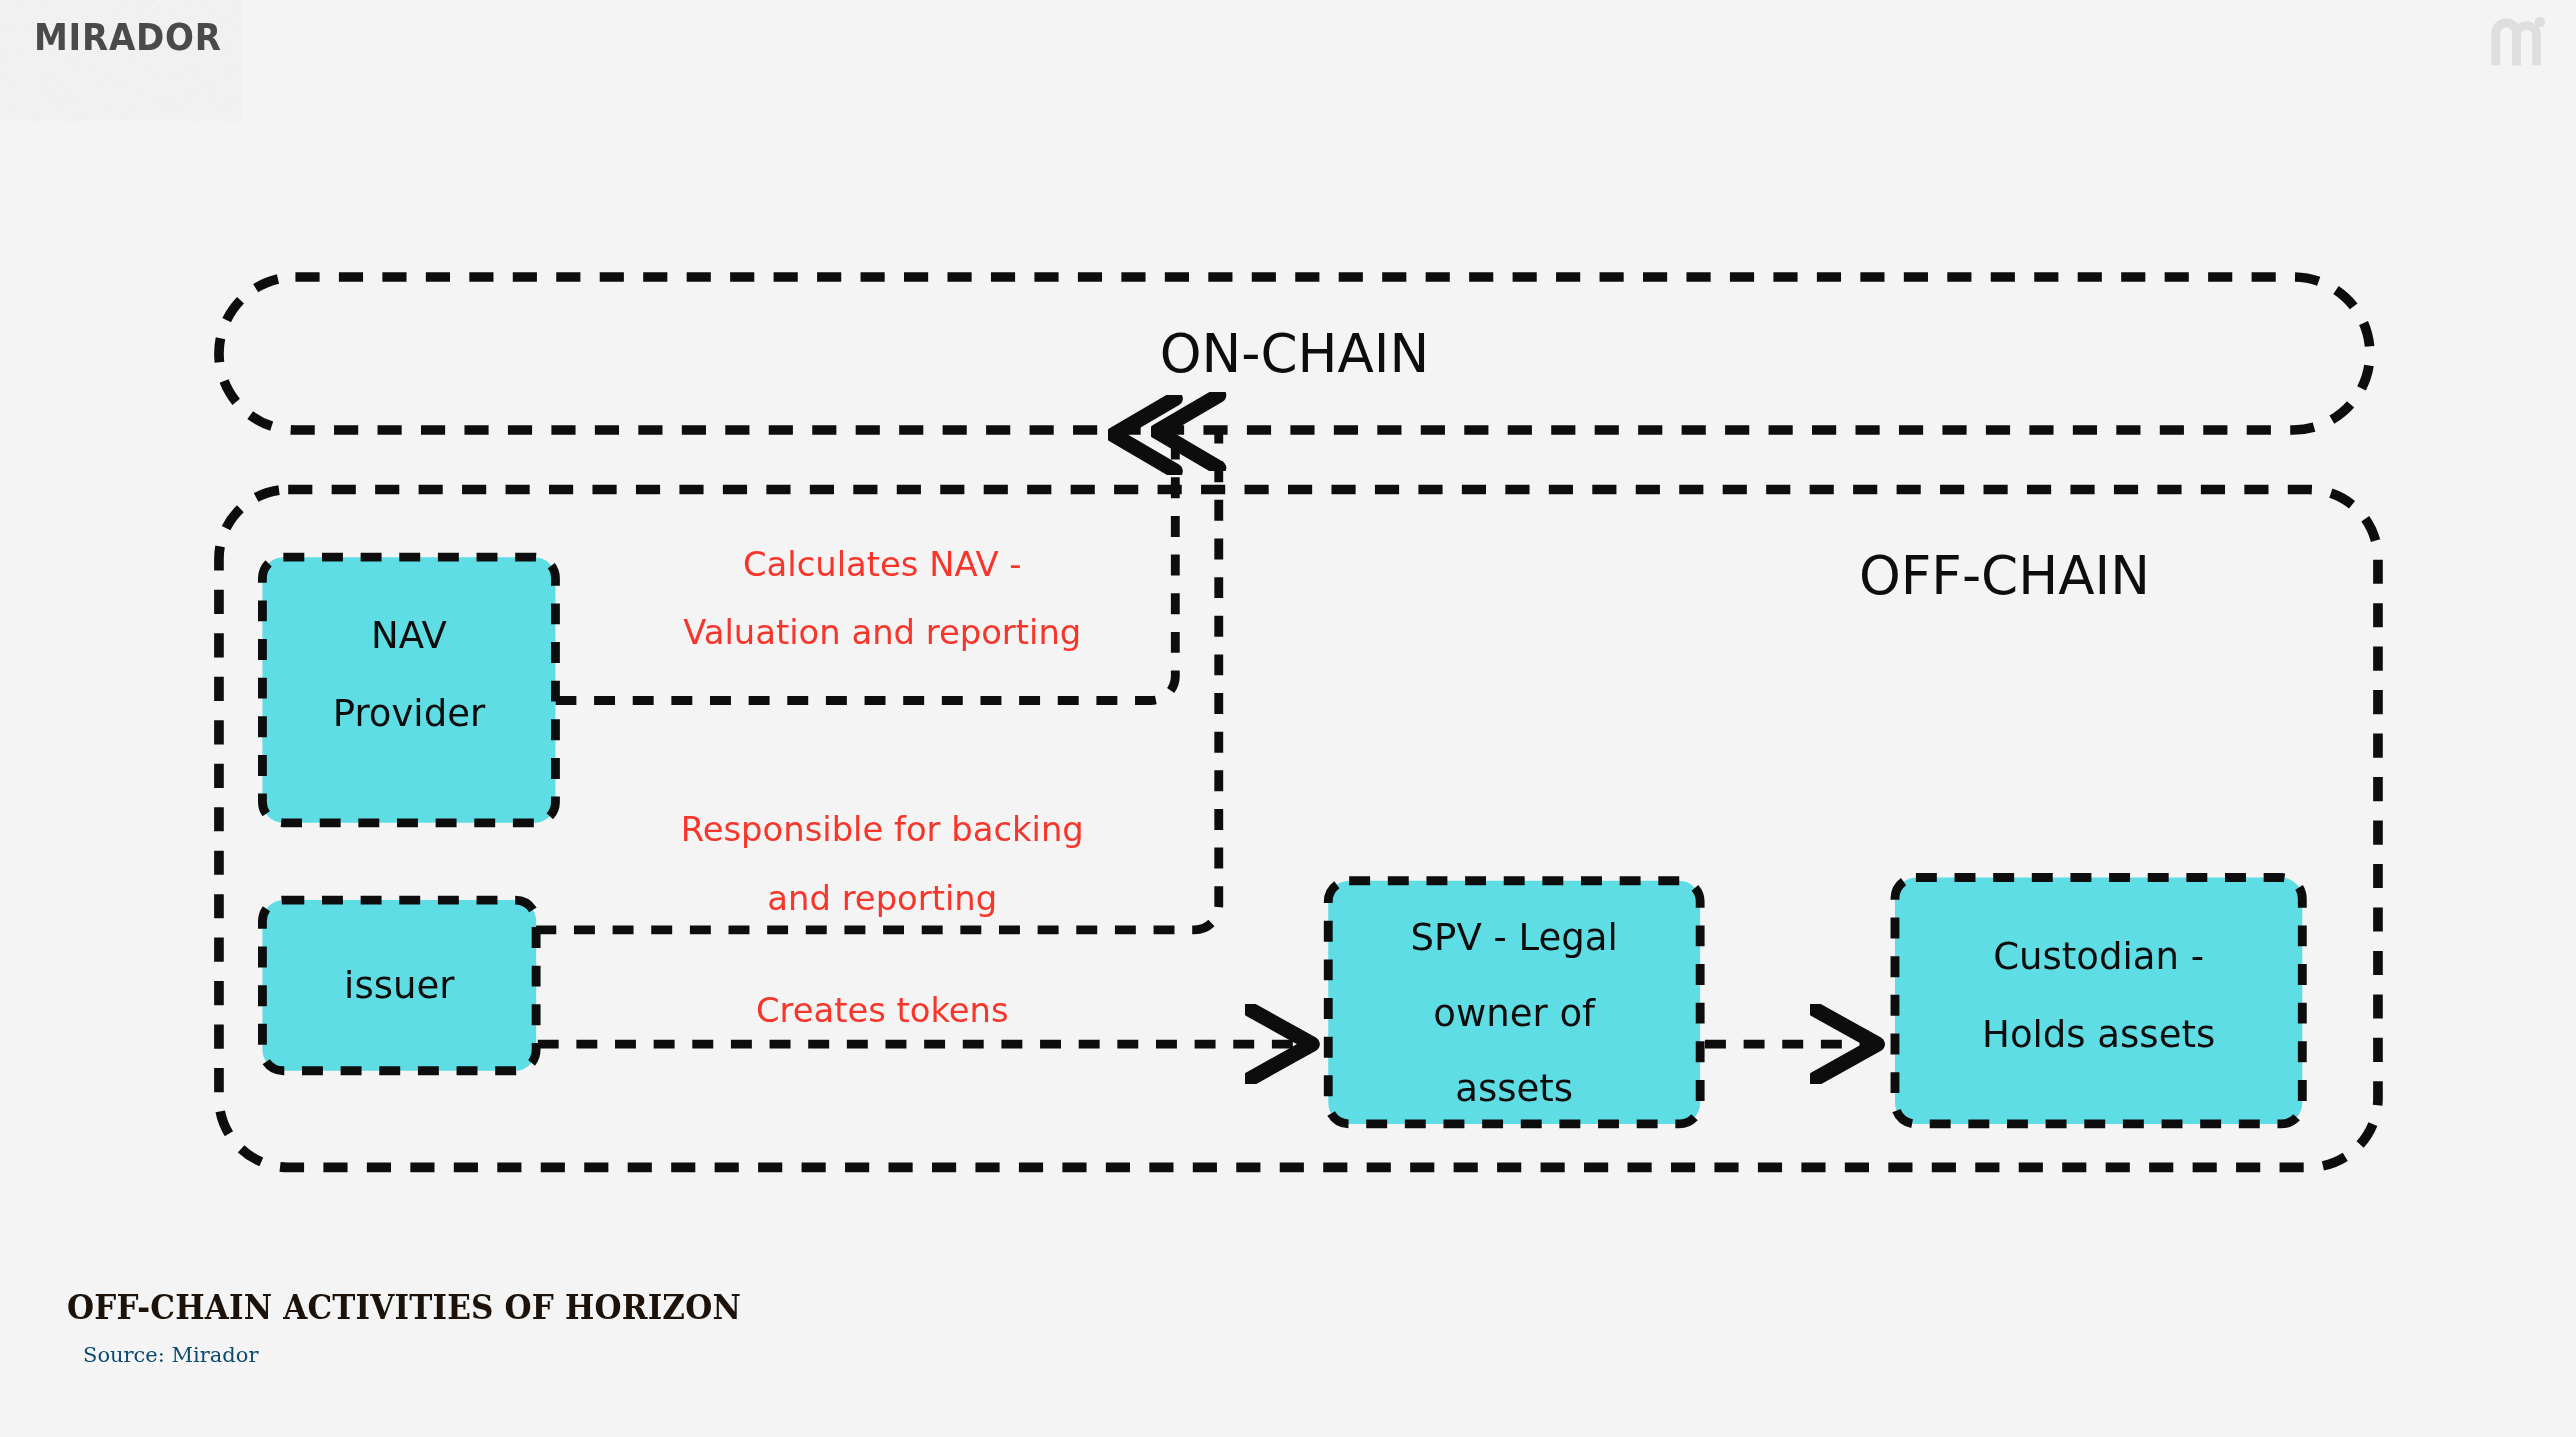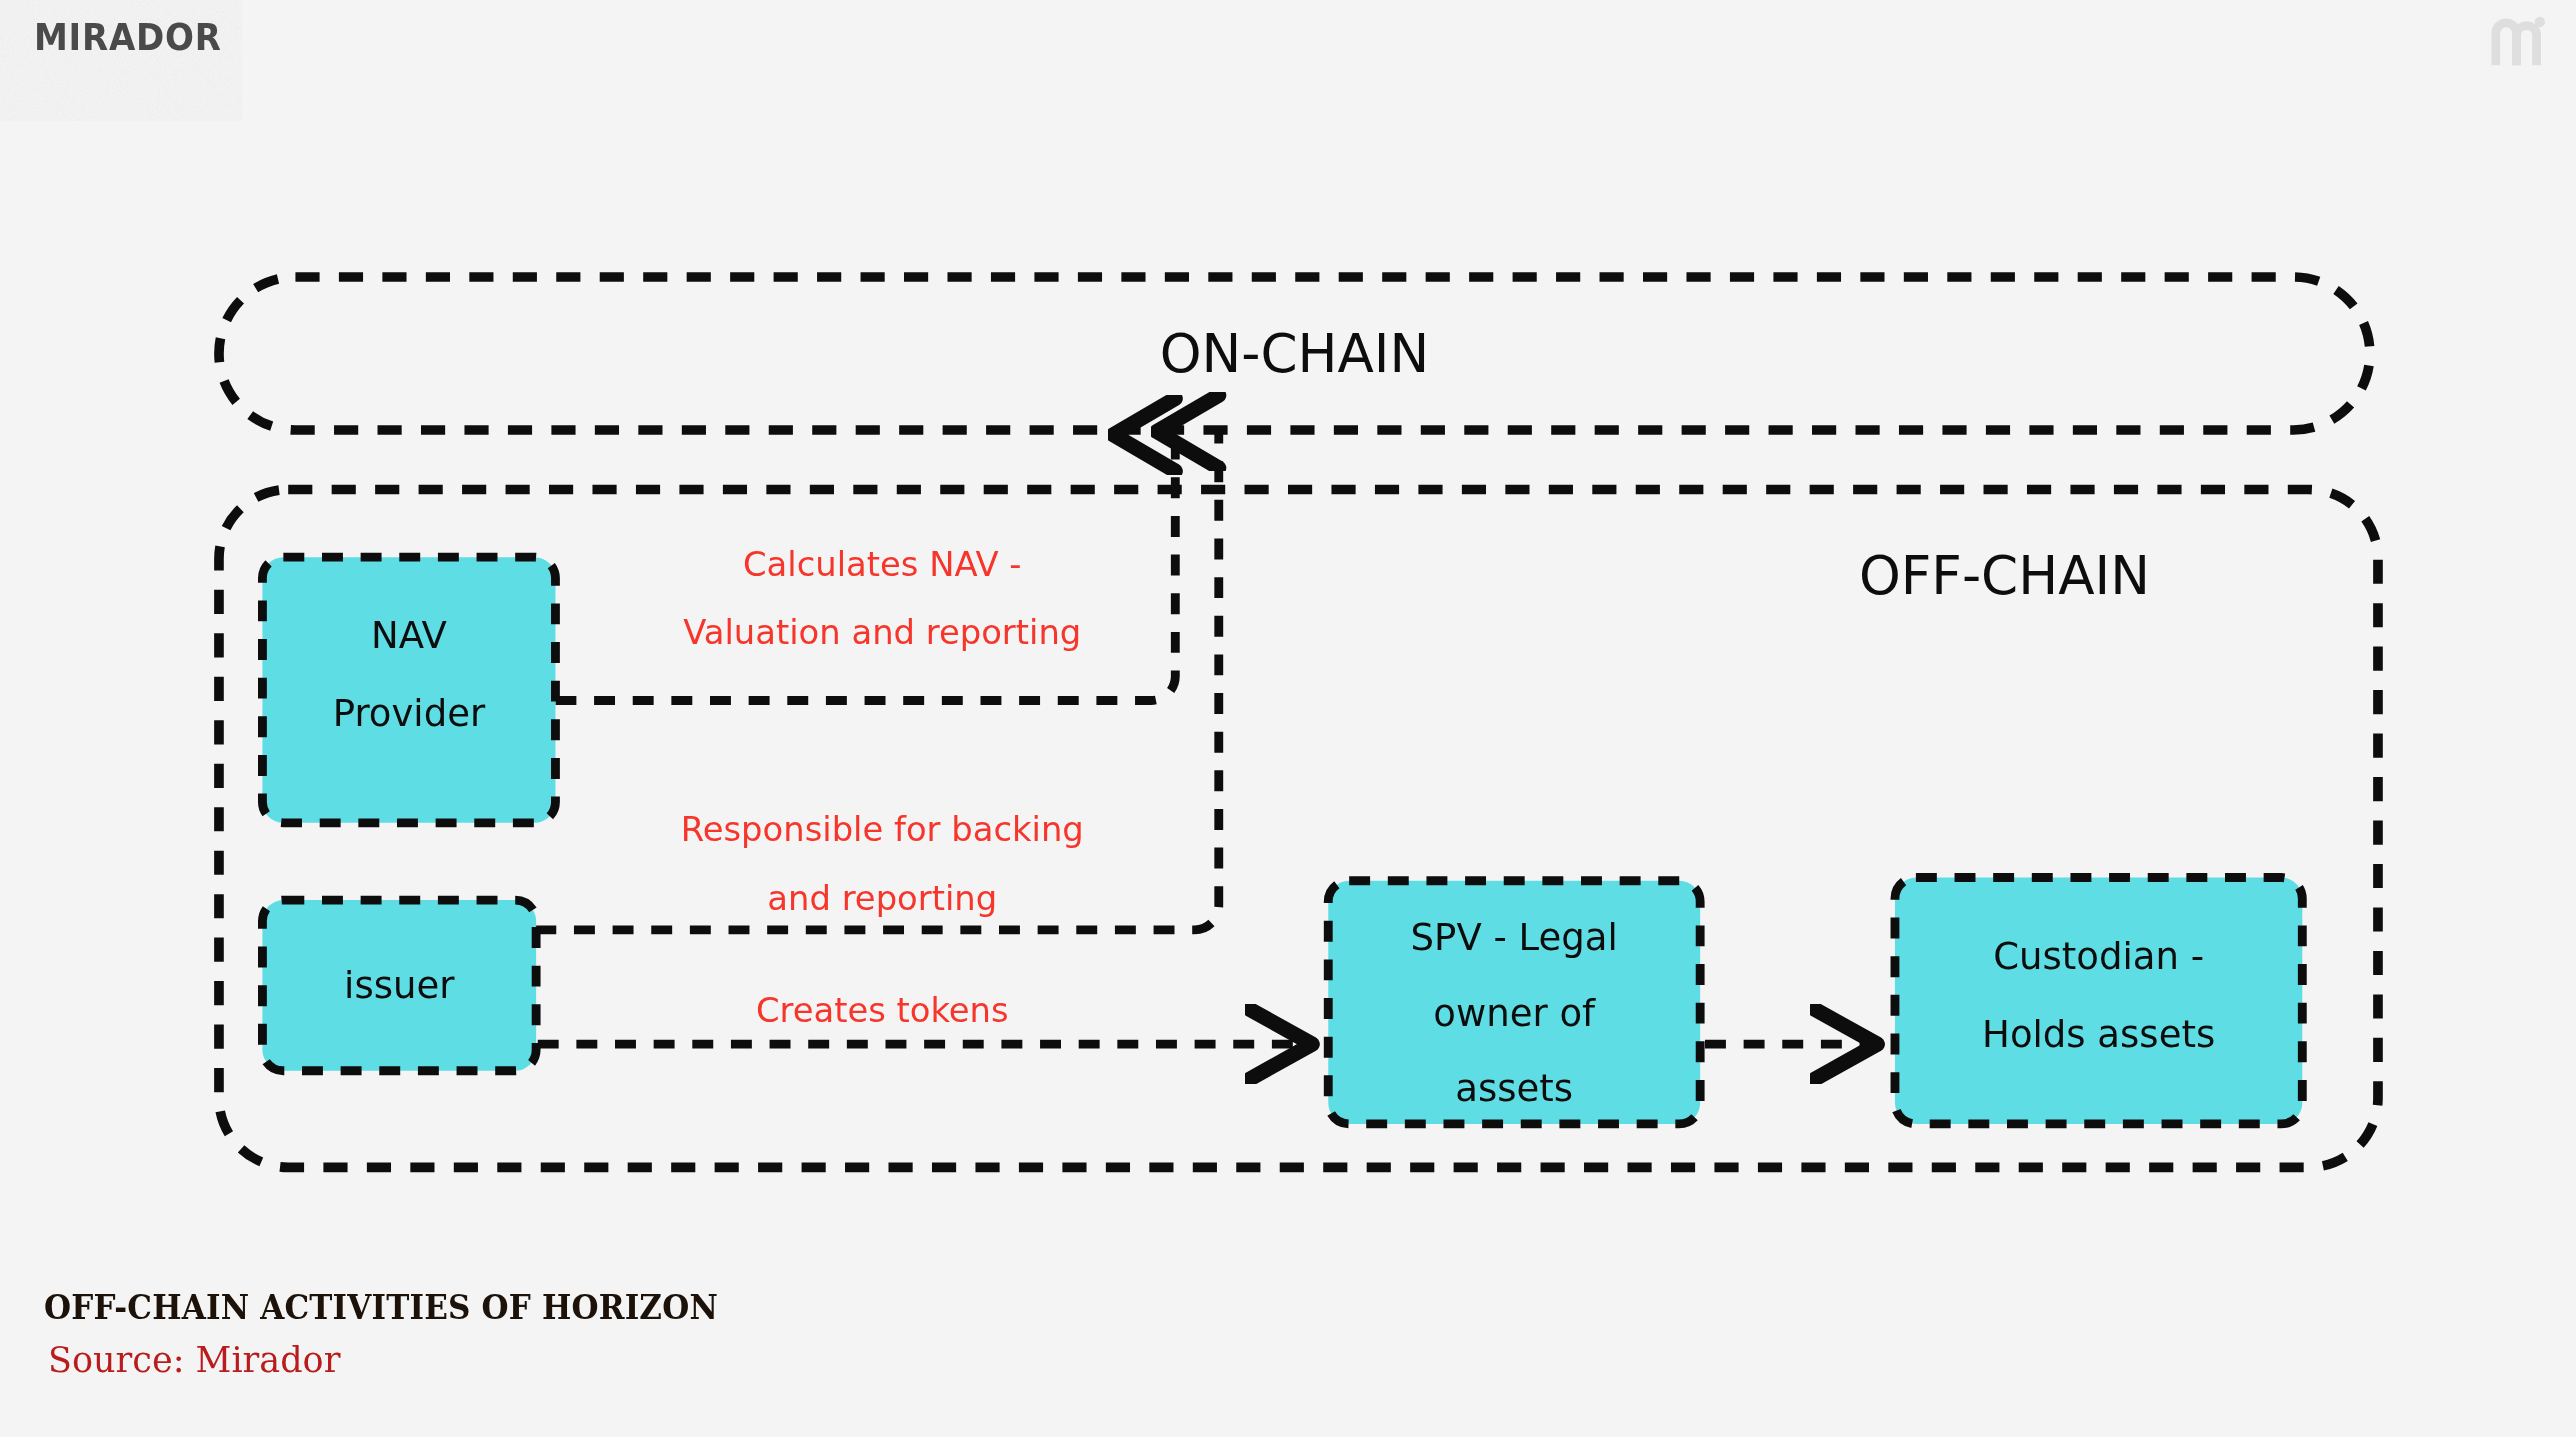--- a/index.html
+++ b/index.html
@@ -73,40 +73,40 @@
   }
   .edge-text {
     font-family: "DejaVu Sans", sans-serif;
     font-size: 42px;
     fill: #f7362b;
   }
 
   
   .caption-block {
     position: absolute;
-    left: 44px;
+    left: 67px;
     top: 1288px;
     z-index: 6;
   }
   .caption-title {
     font-family: "DejaVu Serif", serif;
     font-weight: bold;
     font-size: 33px;
     letter-spacing: 0.2px;
     color: #1c1209;
     transform: scaleX(0.94);
     transform-origin: left top;
     margin: 0 0 13px 0;
     white-space: nowrap;
   }
   .caption-source {
     font-family: "DejaVu Serif", serif;
-    font-size: 35px;
-    color: #b91c1c;
-    margin: 4px;
+    font-size: 21px;
+    color: #0c4a6e;
+    margin: 16px;
     white-space: nowrap;
   }
 </style>
 </head>
 <body>
 
 <div id="page"></div>
 
 <div class="logo-wordmark">MIRADOR</div>
 

